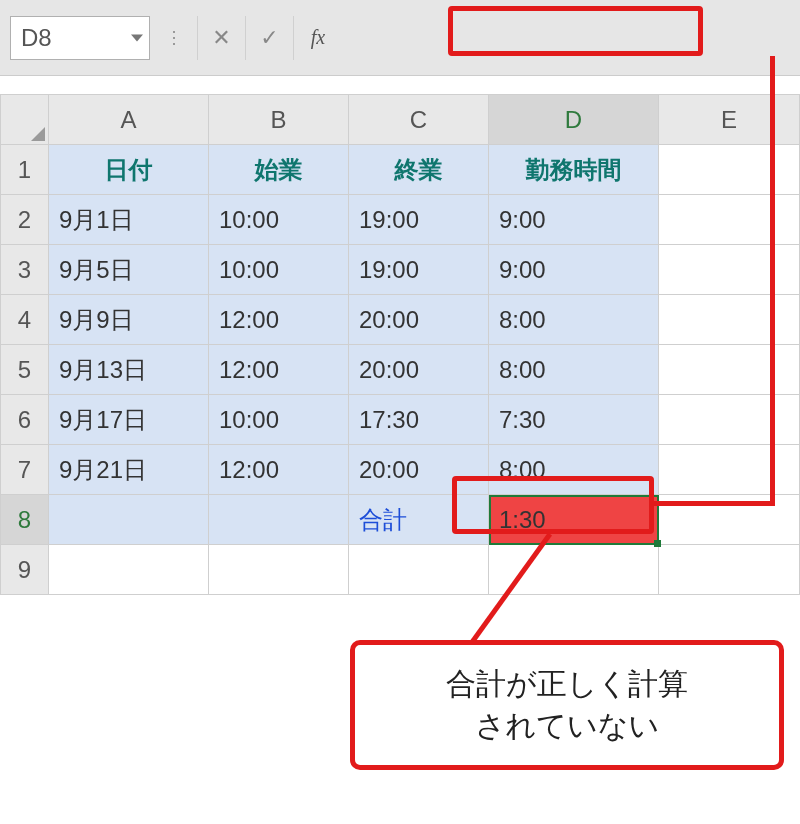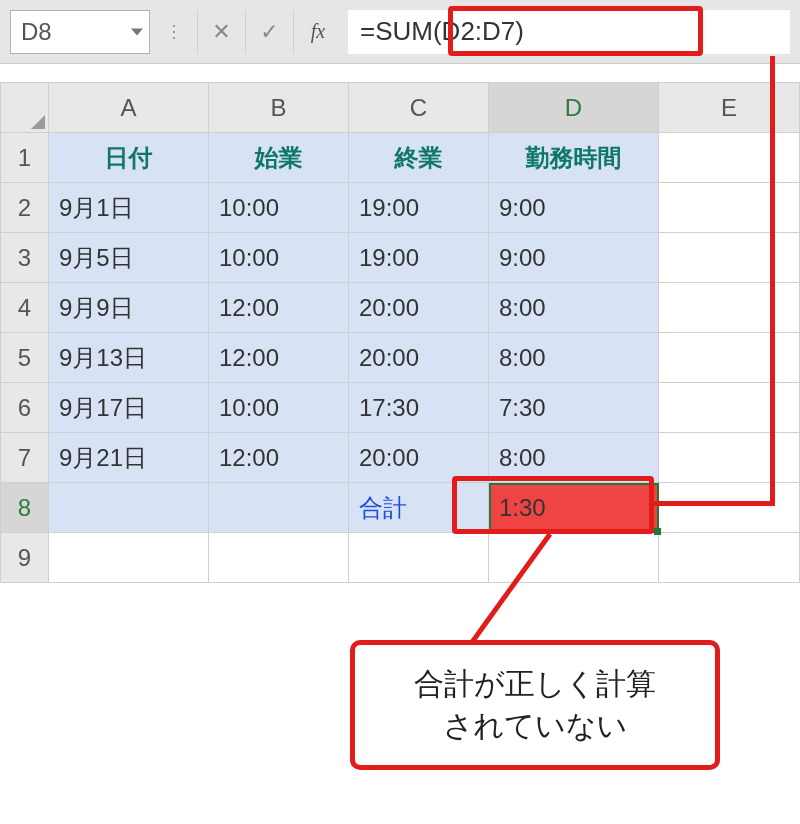--- a/index.html
+++ b/index.html
@@ -10,21 +10,21 @@
     background: #fff;
     width: 800px;
     height: 824px;
     position: relative;
     overflow: hidden;
   }
   .formula-bar {
     display: flex;
     align-items: center;
     background: #e6e6e6;
-    height: 64px;
+    height: 76px;
     border-bottom: 1px solid #ccc;
     padding: 6px 10px;
     gap: 0;
   }
   .name-box {
     width: 140px;
     height: 44px;
     background: #fff;
     border: 1px solid #b0b0b0;
     display: flex;
@@ -183,23 +183,20 @@
   <div class="fb-btn dots"></div>
   <div class="fb-btn">
       <span>✕</span>
     </div>
   <div class="fb-btn">
       <span>✓</span>
     </div>
   <div class="fb-btn fx">
       <span>fx</span>
     </div>
-  <div class="formula-input">
-    <span>=SUM(D2:D7)</span>
-  </div>
 </div>
 
 <div class="grid-wrap">
 <table class="sheet">
   <colgroup>
     <col style="width:48px">
     <col style="width:160px">
     <col style="width:140px">
     <col style="width:140px">
     <col style="width:170px">
@@ -298,16 +295,16 @@
 
 <div class="hl" style="left:452px; top:476px; width:202px; height:58px;"></div>
 
 <div class="connector" style="left:770px; top:56px; width:5px; height:450px;"></div>
 <div class="connector" style="left:654px; top:501px; width:121px; height:5px;"></div>
 
 <svg class="diag" style="left:460px; top:530px;" width="120" height="130">
   <line x1="90" y1="4" x2="10" y2="115" stroke="#e21b1b" stroke-width="5"></line>
 </svg>
 
-<div class="callout" style="left:350px; top:640px; width:370px;">
+<div class="callout" style="left:350px; top:640px; width:434px;">
   <span style="white-space:pre-line;">合計が正しく計算
 されていない</span>
 </div>
 
 </body></html>

